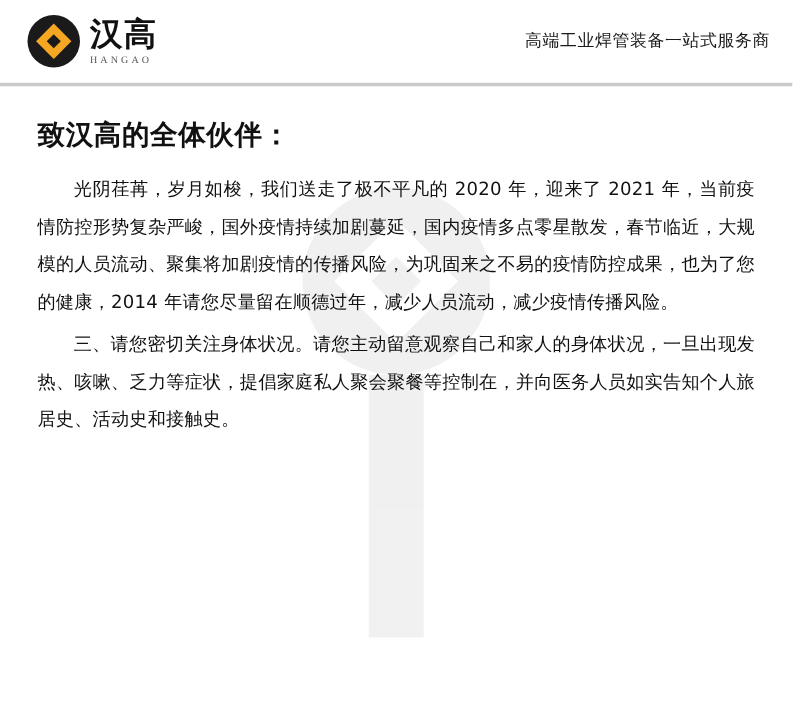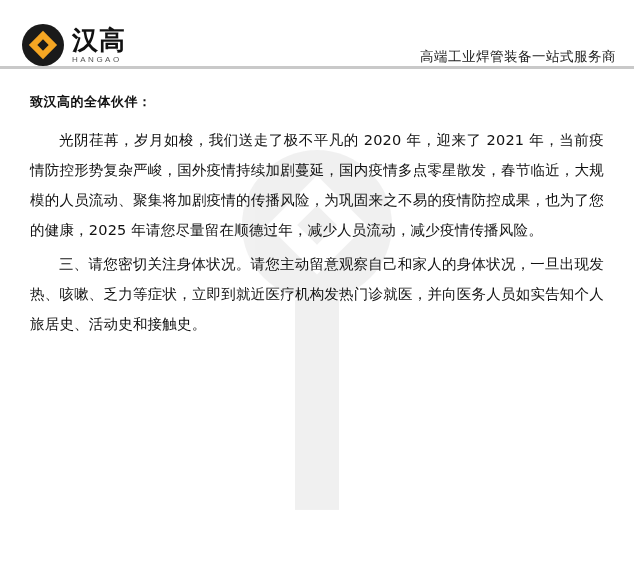--- a/index.html
+++ b/index.html
@@ -14,21 +14,21 @@
     overflow: hidden;
     position: relative;
   }
 
   
   .header {
     position: relative;
     height: 66px;
     background: #ffffff;
     display: flex;
-    align-items: flex-end;
+    align-items: center;
     justify-content: space-between;
     padding: 0 18px 0 22px;
     box-sizing: border-box;
   }
   .brand {
     display: flex;
     align-items: center;
     gap: 8px;
   }
   .brand-mark {
@@ -71,21 +71,21 @@
     font-weight: bold;
     color: #111111;
     letter-spacing: 1px;
     font-family: "DejaVu Sans", sans-serif;
   }
   .brand-en {
     font-size: 8px;
     color: #555555;
     letter-spacing: 2.5px;
     margin-top: 3px;
-    font-family: Liberation Sans, sans-serif;
+    font-family: Liberation Serif, serif;
   }
   .header-slogan {
     font-size: 13.5px;
     color: #1a1a1a;
     font-family: Liberation Serif, serif;
     letter-spacing: 0.5px;
     white-space: nowrap;
   }
   .header-rule {
     height: 3px;
@@ -139,21 +139,21 @@
   }
 
   
   .doc {
     position: relative;
     z-index: 1;
     padding: 24px 30px 0 30px;
     box-sizing: border-box;
   }
   .doc-title {
-    font-size: 13px;
+    font-size: 22px;
     font-weight: bold;
     color: #111111;
     font-family: "DejaVu Sans", sans-serif;
     margin: 0 0 14px 0;
     letter-spacing: 0.5px;
   }
   .para {
     font-size: 14.5px;
     line-height: 30px;
     color: #111111;
@@ -184,15 +184,15 @@
 
 <div class="watermark">
   <div class="watermark-mark">
     <div class="wdiamond"></div>
   </div>
   <div class="watermark-bar"></div>
 </div>
 
 <div class="doc">
   <h1 class="doc-title">致汉高的全体伙伴：</h1>
-  <p class="para">光阴荏苒，岁月如梭，我们送走了极不平凡的 2020 年，迎来了 2021 年，当前疫情防控形势复杂严峻，国外疫情持续加剧蔓延，国内疫情多点零星散发，春节临近，大规模的人员流动、聚集将加剧疫情的传播风险，为巩固来之不易的疫情防控成果，也为了您的健康，2025 年请您尽量留在顺德过年，减少人员流动，减少疫情传播风险。</p>
-  <p class="para">三、请您密切关注身体状况。请您主动留意观察自己和家人的身体状况，一旦出现发热、咳嗽、乏力等症状，立即到就近医疗机构发热门诊就医，并向医务人员如实告知个人旅居史、活动史和接触史。</p>
+  <p class="para">光阴荏苒，岁月如梭，我们送走了极不平凡的 2020 年，迎来了 2021 年，当前疫情防控形势复杂严峻，国外疫情持续加剧蔓延，国内疫情多点零星散发，春节临近，大规模的人员流动、聚集将加剧疫情的传播风险，为巩固来之不易的疫情防控成果，也为了您的健康，2014 年请您尽量留在顺德过年，减少人员流动，减少疫情传播风险。</p>
+  <p class="para">三、请您密切关注身体状况。请您主动留意观察自己和家人的身体状况，一旦出现发热、咳嗽、乏力等症状，提倡家庭私人聚会聚餐等控制在，并向医务人员如实告知个人旅居史、活动史和接触史。</p>
 </div>
 
 </body></html>

